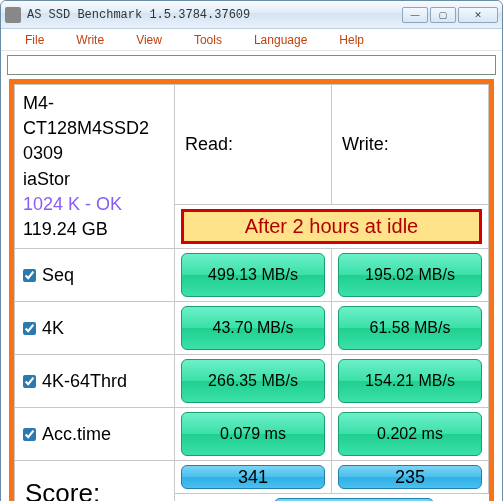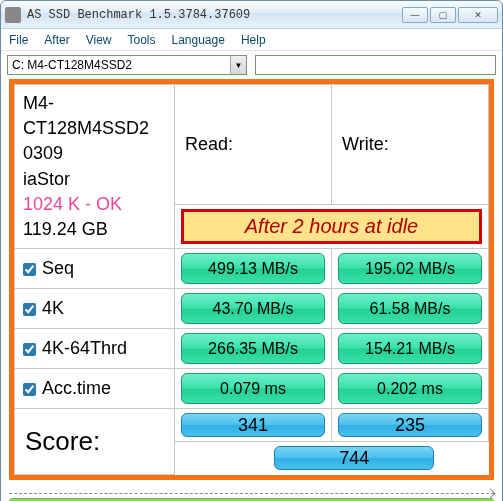--- a/index.html
+++ b/index.html
@@ -7,38 +7,38 @@
 
 .window { width: 503px; border: 1px solid #6b8ba5; border-radius: 6px 6px 0 0; background: #fff; }
 .titlebar { height: 28px; background: linear-gradient(#f7fbff,#e1ecf7 45%,#d4e4f3 46%,#e8f1fa); border-bottom: 1px solid #b9cee0; display: flex; align-items: center; padding: 0 4px; border-radius: 6px 6px 0 0; }
 .titlebar .icon { width: 16px; height: 16px; background: #888; margin-right: 6px; border-radius: 2px; }
 .titlebar .title { flex: 1; font-size: 12px; color: #333; font-family: Liberation Mono, monospace; }
 .winbtns { display: flex; gap: 2px; }
 .winbtn { width: 26px; height: 16px; border: 1px solid #8aa8c0; border-radius: 2px; background: linear-gradient(#f4f9fe,#d6e6f4); display: flex; align-items: center; justify-content: center; font-size: 9px; color: #445; cursor: pointer; }
 .winbtn.close { width: 40px; }
 
 .menubar { height: 22px; display: flex; align-items: center; padding: 0 8px; gap: 16px; font-size: 12px; border-bottom: 1px solid #e5e5e5; }
-.menubar span { color: #0c4a6e; cursor: pointer; }
+.menubar span { color: #c2410c; cursor: pointer; margin-left: 16px; }
 
 .toolrow { display: flex; align-items: center; padding: 4px 6px; gap: 8px; }
 .combo { width: 240px; height: 20px; border: 1px solid #7a917a; font-size: 12px; padding: 0 0 0 4px; background: #fff; display: flex; align-items: center; justify-content: space-between; }
 .combo .chev { width: 16px; height: 18px; background: linear-gradient(#f0f0f0,#d8d8d8); border-left: 1px solid #aaa; display: flex; align-items: center; justify-content: center; font-size: 8px; }
 .textbox { flex: 1; height: 20px; border: 1px solid #7a917a; background: #fff; }
 
 .panel { margin: 0 8px 6px; border: 5px solid #f97316; background: #fff; }
 .panel table { width: 100%; border-collapse: collapse; }
 .panel td { border: 1px solid #c8c8c8; padding: 0; vertical-align: middle; }
 .panel .hdr td { font-size: 18px; padding: 6px 10px; }
 .infocell { width: 160px; font-size: 12px; padding: 6px 8px !important; line-height: 1.4; }
-.infocell .ok { color: #ec4899; }
-.banner { position: relative; height: 44px; font-style: italic; }
+.infocell .ok { color: #8b5cf6; }
+.banner { position: relative; height: 44px; }
 .banner .inner { position: absolute; inset: 4px 6px; background: #ffe38a; border: 3px solid #d40000; display: flex; align-items: center; justify-content: center; font-size: 20px; color: #b00000; font-family: Arial, sans-serif; }
 .rowlabel { font-size: 18px; padding: 4px 8px !important; width: 160px; }
 .chk { width: 13px; height: 13px; margin-right: 6px; vertical-align: middle; accent-color: #2a7ab0; }
-.pill { margin: 4px 6px; height: 31px; border-radius: 6px; background: linear-gradient(#6cf0c9,#3be0a8 49%,#20d090 51%,#3be0a8); border: 1px solid #1aa06e; display: flex; align-items: center; justify-content: center; font-size: 16px; color: #000; }
+.pill { margin: 4px 6px; height: 44px; border-radius: 6px; background: linear-gradient(#6cf0c9,#3be0a8 49%,#20d090 51%,#3be0a8); border: 1px solid #1aa06e; display: flex; align-items: center; justify-content: center; font-size: 16px; color: #000; }
 .scorelbl { font-size: 26px; padding: 6px 10px !important; margin-left: 32px; }
 .scorepill { margin: 4px 6px; height: 24px; border-radius: 6px; background: linear-gradient(#7bd4f5,#4ac0ee 49%,#2eb0e6 51%,#4ac0ee); border: 1px solid #2080b0; display: flex; align-items: center; justify-content: center; font-size: 18px; color: #000; }
 .scorerow td { border-top: 1px solid #c8c8c8; }
 .totalrow td { border: none; padding-left: 45px; }
 .totalpill { width: 160px; margin: 4px auto; }
 
 .dashline { margin: 2px 8px; height: 8px; border-bottom: 1px dashed #888; position: relative; }
 .dashline::after { content: ""; position: absolute; right: 0; top: 4px; width: 6px; height: 6px; border-top: 1px solid #888; border-right: 1px solid #888; transform: rotate(45deg); }
 
 .progress { margin: 4px 8px; height: 16px; border: 1px solid #8aa07a; border-radius: 3px; background: linear-gradient(#cfe8b0,#a8d870); position: relative; overflow: hidden; }
@@ -53,32 +53,28 @@
     <div class="title">AS SSD Benchmark 1.5.3784.37609</div>
     <div class="winbtns">
       <div class="winbtn">—</div>
       <div class="winbtn">▢</div>
       <div class="winbtn close">✕</div>
     </div>
   </div>
 
   <div class="menubar">
     <span>File</span>
-    <span>After</span>
+    <span>Write</span>
     <span>View</span>
     <span>Tools</span>
     <span>Language</span>
     <span>Help</span>
   </div>
 
   <div class="toolrow">
-    <div class="combo">
-      <span>C: M4-CT128M4SSD2</span>
-      <span class="chev">▼</span>
-    </div>
     <div class="textbox"></div>
   </div>
 
   <div class="panel">
     <table>
       <tbody>
           <tr class="hdr">
         <td class="infocell" rowspan="2">
           <div>M4-CT128M4SSD2</div>
           <div>0309</div>

